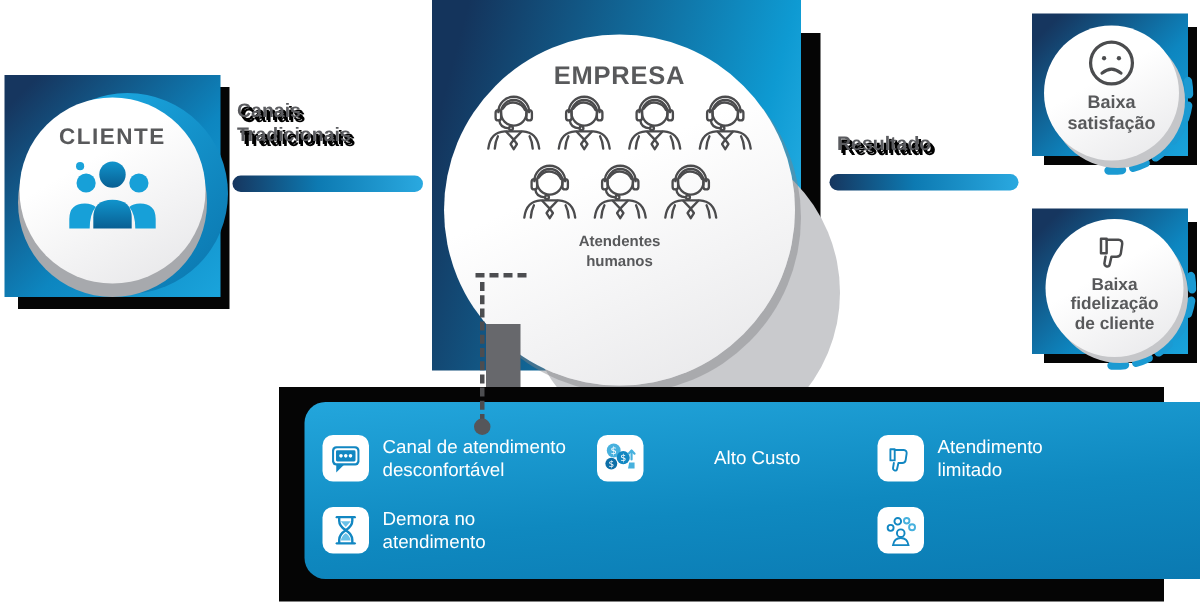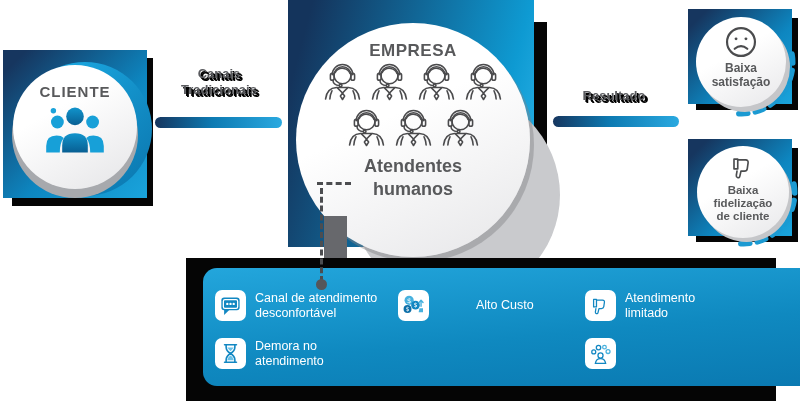--- a/index.html
+++ b/index.html
@@ -17,41 +17,41 @@
   .cl-crescent-blue{left:18px;top:62px;width:134px;height:134px;border-radius:50%;
     background:linear-gradient(135deg,#1aa5de 20%,#0c7ab2 90%);}
   .cl-crescent-gray{left:12px;top:72px;width:126px;height:126px;border-radius:50%;background:#a7a9ad;}
   .cl-circle{left:13px;top:65px;width:124px;height:124px;border-radius:50%;
     background:linear-gradient(150deg,#ffffff 35%,#e7e7e9 95%);
     display:flex;flex-direction:column;align-items:center;}
   .cl-title{margin-top:18px;font-size:15px;font-weight:bold;color:#58595b;letter-spacing:1px;}
   .cl-people{margin-top:4px;}
 
   
-  .flow-label{font-weight:bold;font-size:13px;color:#5a5b5f;line-height:1.25;text-align:center;
+  .flow-label{font-weight:bold;font-size:13px;color:#5a5b5f;line-height:1.25;text-align:left;
     text-shadow:2px 2px 0 #000,3px 3px 0 #000;}
   .lbl-canais{left:158px;top:66px;width:122px;}
   .lbl-resultado{left:558px;top:88px;width:112px;}
   .bar{height:11px;border-radius:6px;background:linear-gradient(90deg,#16365f 0%,#0d7ab2 45%,#2aa9e0 100%);}
   .bar1{left:155px;top:117px;width:127px;}
   .bar2{left:553px;top:116px;width:126px;}
 
   
   .em-shadow{left:302px;top:22px;width:245px;height:128px;background:#050505;}
   .em-rect{left:288px;top:0px;width:246px;height:247px;
     background:linear-gradient(105deg,#14345c 8%,#0e9ad2 78%,#2cb3e8 97%);}
   .em-gray-circle{left:350px;top:90px;width:210px;height:210px;border-radius:50%;background:#c9cacd;}
   .em-circle{left:296px;top:23px;width:234px;height:234px;border-radius:50%;
     background:linear-gradient(155deg,#ffffff 40%,#e8e8ea 95%);
     box-shadow:4px 5px 0 rgba(130,131,136,0.45);
     display:flex;flex-direction:column;align-items:center;}
   .em-title{margin-top:18px;font-size:17px;font-weight:bold;color:#58595b;letter-spacing:0.5px;}
   .agents-row{display:flex;justify-content:center;margin-top:0px;height:46px;}
   .agent{width:45px;height:44px;margin:0 1px;}
-  .em-subtitle{margin-top:2px;font-size:18px;font-weight:bold;color:#58595b;line-height:1.3;text-align:center;}
+  .em-subtitle{margin-top:2px;font-size:10px;font-weight:bold;color:#58595b;line-height:1.3;text-align:center;}
   .em-gray-tab{left:324px;top:216px;width:23px;height:48px;background:#67686c;}
   .dash-h{left:317px;top:182px;width:34px;height:0;border-top:3px dashed #4c4d50;}
   .dash-v{left:320px;top:188px;width:0;height:94px;border-left:3px dashed #4c4d50;}
   .dash-dot{left:316px;top:279px;width:11px;height:11px;border-radius:50%;background:#55565a;}
 
   
   .res-shadow-1{left:696px;top:18px;width:102px;height:92px;background:#050505;}
   .res-square-1{left:688px;top:9px;width:104px;height:95px;
     background:linear-gradient(135deg,#16365f 10%,#0d86c0 60%,#1aa4dc 100%);}
   .res-arc{width:110px;height:110px;}

